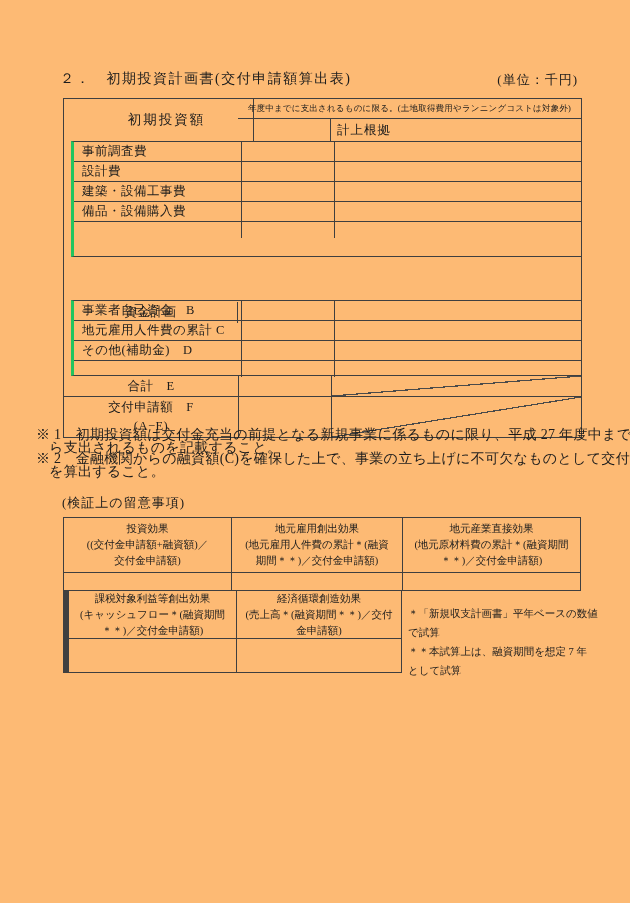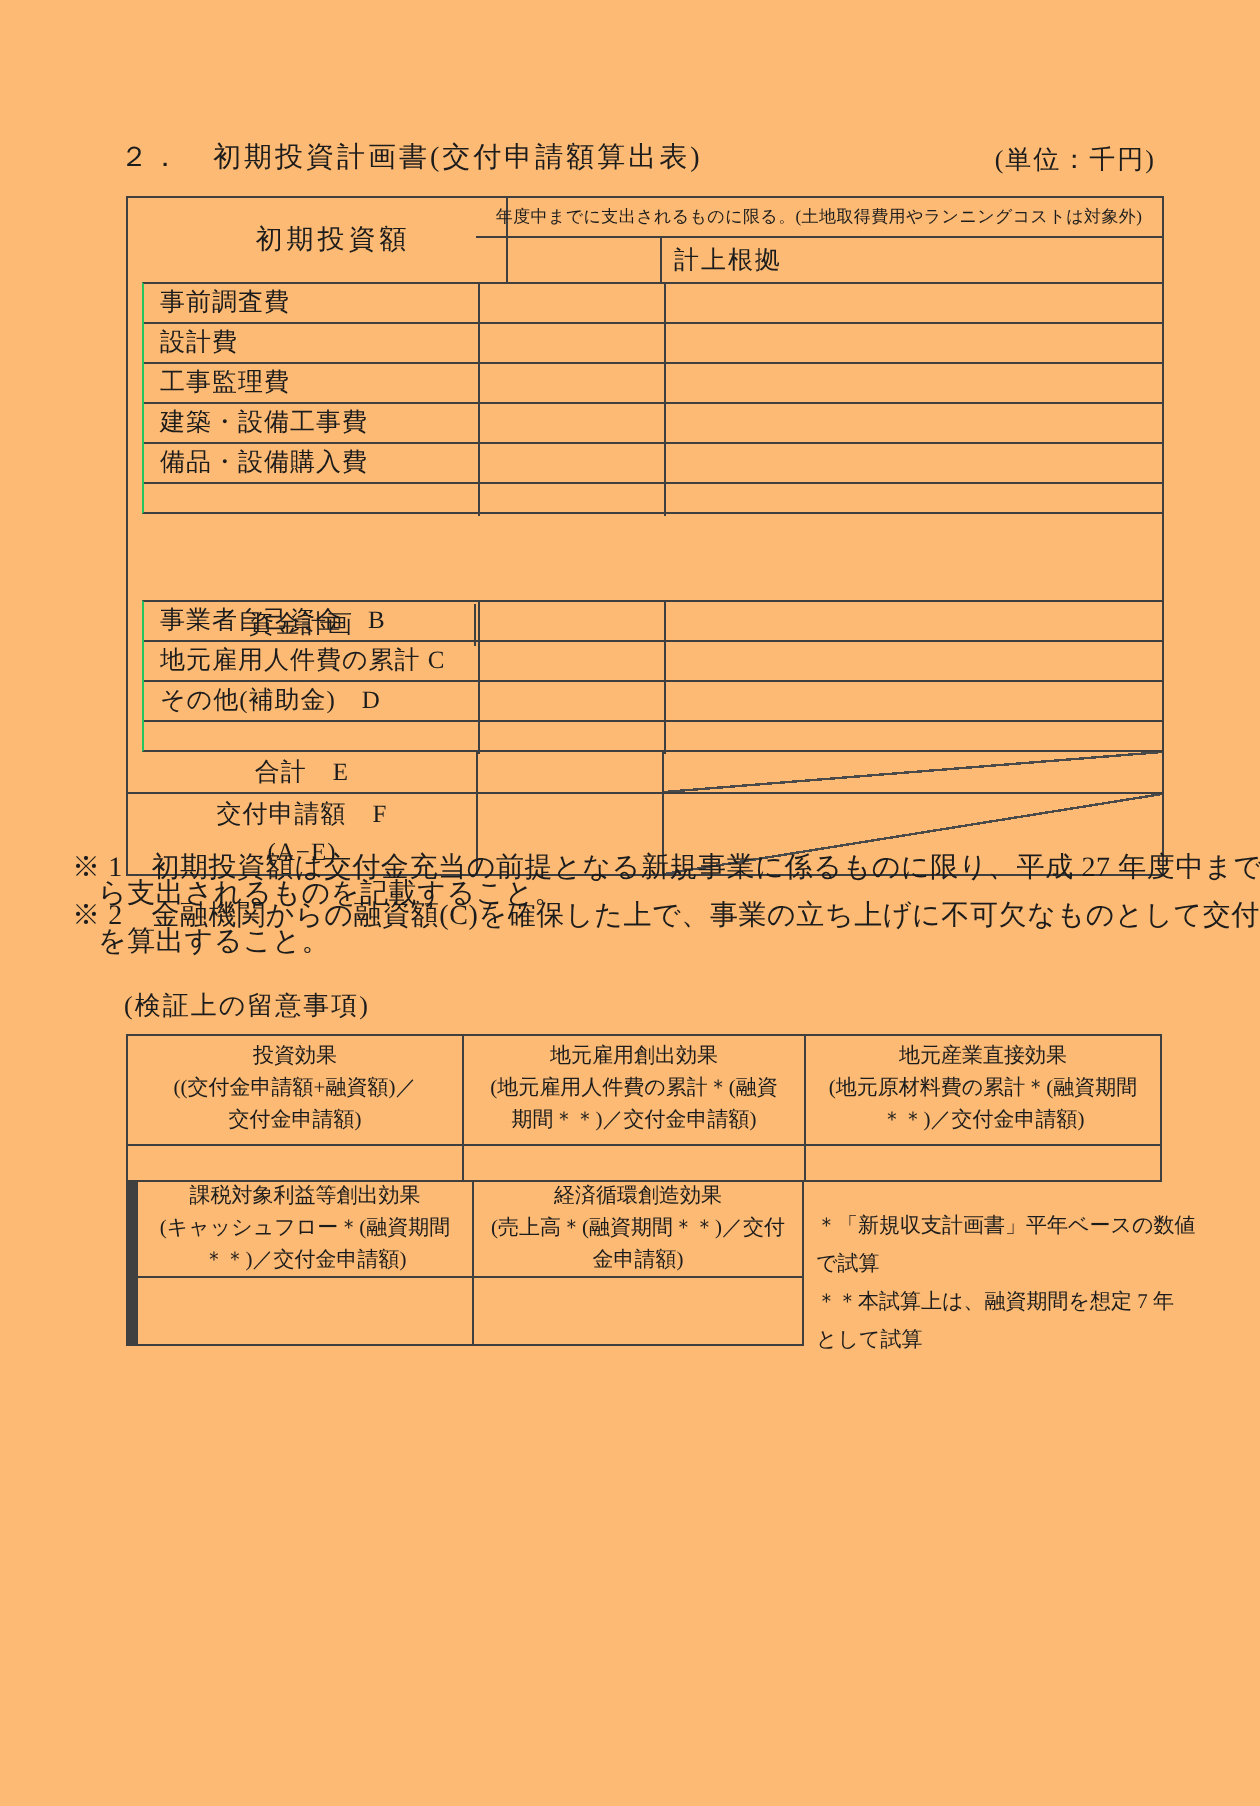--- a/index.html
+++ b/index.html
@@ -19,21 +19,21 @@
   .main-table { left:63px; top:98px; width:519px; height:340px; border:1px solid #3f3f3f; }
   .bd-r { border-right:1px solid #3f3f3f; }
   .bd-l { border-left:1px solid #3f3f3f; }
   .bd-b { border-bottom:1px solid #3f3f3f; }
 
   .mt-hdr-left  { left:16px; top:0; width:174px; height:42px; font-size:13.5px; letter-spacing:2px; }
   .mt-hdr-scope { left:174px; top:0; width:343px; height:20px; font-size:8.5px; letter-spacing:0.2px; }
   .mt-hdr-gap   { left:174px; top:20px; width:93px; height:22px; }
   .mt-hdr-basis { left:267px; top:20px; width:250px; height:22px; padding-left:6px; font-size:12.5px; letter-spacing:1px; }
 
-  .inner-box { border-top:1px solid #3f3f3f; border-left:1px solid #22c55e; border-bottom:1px solid #3f3f3f; }
+  .inner-box { border-top:1px solid #3f3f3f; border-left:3px solid #22c55e; border-bottom:1px solid #3f3f3f; }
   .items-box   { left:7px; top:42px;  width:510px; height:116px; }
   .funding-box { left:7px; top:201px; width:510px; height:76px; }
   .ib-row { position:relative; display:flex; width:100%; }
   .ib-row.h20 { height:20px; } .ib-row.h16 { height:16px; }
   .ib-label { width:167px; padding-left:8px; font-size:12.5px; letter-spacing:0.5px; display:flex; align-items:center; }
   .ib-c2 { width:93px; }
   .ib-c3 { flex:1; }
 
   .band { display:flex; }
   .row-subA { left:0; top:158px; width:517px; height:22px; }
@@ -92,25 +92,20 @@
         <div class="ib-label">事前調査費</div>
         <div class="ib-c2 bd-l"></div>
         <div class="ib-c3 bd-l"></div>
       </div>
       <div class="ib-row h20 bd-b">
         <div class="ib-label">設計費</div>
         <div class="ib-c2 bd-l"></div>
         <div class="ib-c3 bd-l"></div>
       </div>
       <div class="ib-row h20 bd-b">
-        <div class="ib-label">工事監理費</div>
-        <div class="ib-c2 bd-l"></div>
-        <div class="ib-c3 bd-l"></div>
-      </div>
-      <div class="ib-row h20 bd-b">
         <div class="ib-label">建築・設備工事費</div>
         <div class="ib-c2 bd-l"></div>
         <div class="ib-c3 bd-l"></div>
       </div>
       <div class="ib-row h20 bd-b">
         <div class="ib-label">備品・設備購入費</div>
         <div class="ib-c2 bd-l"></div>
         <div class="ib-c3 bd-l"></div>
       </div>
       <div class="ib-row h16">

